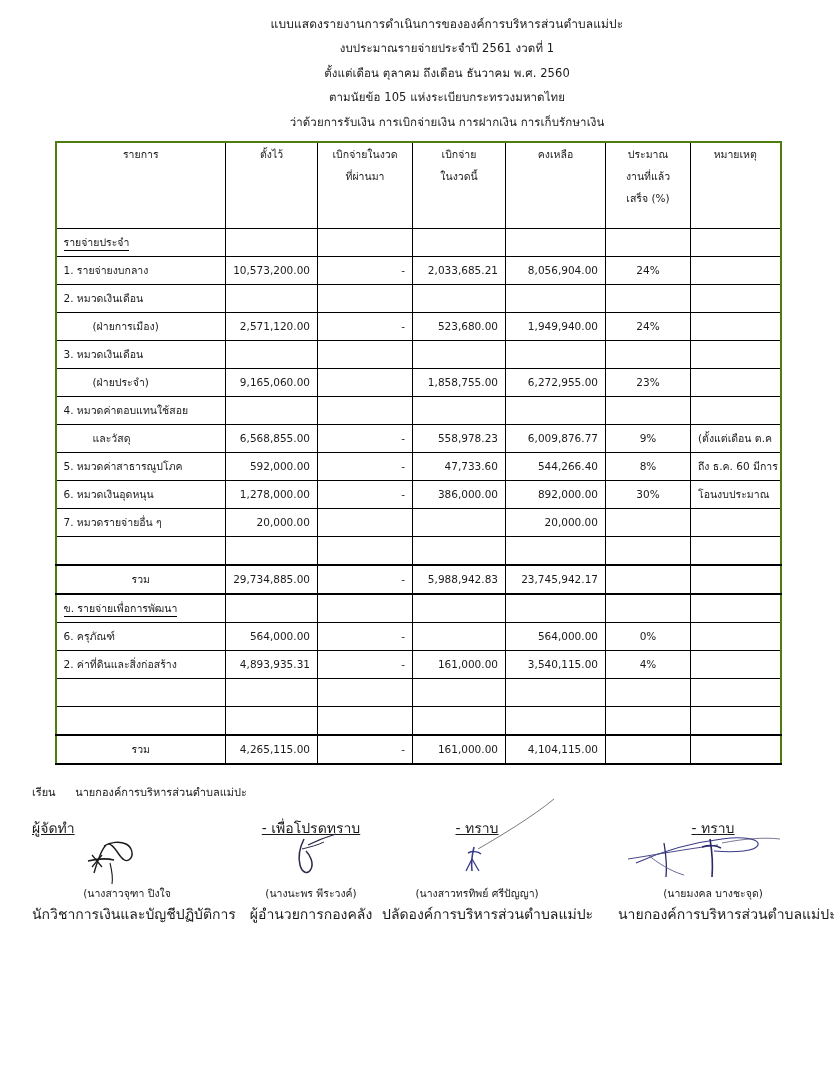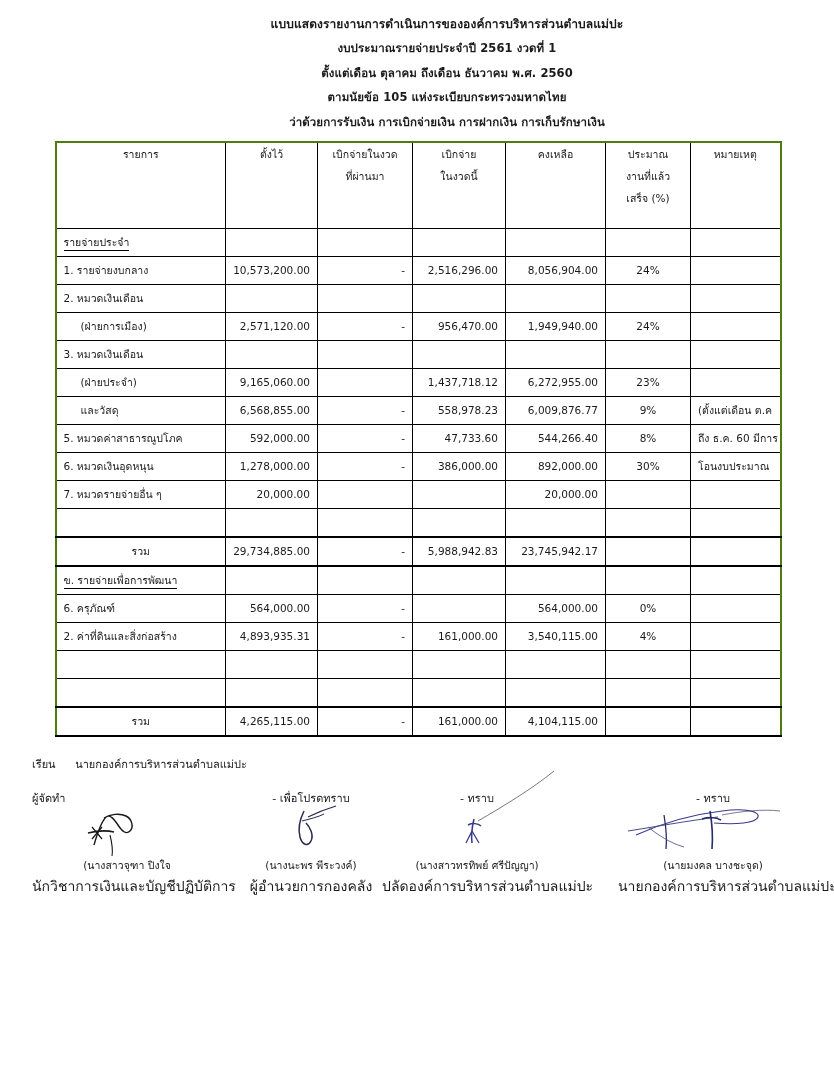--- a/index.html
+++ b/index.html
@@ -15,21 +15,21 @@
     position: relative;
     overflow: hidden;
   }
 
   
   .doc-header {
     padding-top: 18px;
     text-align: center;
   }
   .doc-header .hline {
-    font-weight: bold;
+    font-weight: normal;
     font-size: 11.5px;
     line-height: 1;
     margin: 0 0 13px 16px;
     letter-spacing: .1px;
     padding-left: 44px;
   }
   .doc-header .hline.l1 { font-size: 12px; }
 
   
   .table-wrap {
@@ -78,21 +78,21 @@
     display: block;
     height: 27px;
     line-height: 27px;
     padding: 0 7px;
     white-space: nowrap;
     overflow: hidden;
   }
   .cell.num  { text-align: right; }
   .cell.ctr  { text-align: center; }
   .cell.lft  { text-align: left; }
-  .cell.indent { padding-left: 24px; }
+  .cell.indent { padding-left: 36px; }
 
   .section-label {
     display: inline-block;
     border-bottom: 1px solid #000;
     line-height: 15px;
   }
 
   
   tr.total-row > td {
     border-top: 2px solid #000;
@@ -121,23 +121,24 @@
     top: 0;
     width: 190px;
     text-align: center;
   }
   .sig-col.s1 { left: 0px; }
   .sig-col.s2 { left: 184px; }
   .sig-col.s3 { left: 350px; }
   .sig-col.s4 { left: 586px; }
 
   .sig-action {
-    font-size: 11px;
+    font-size: 14px;
     height: 16px;
     white-space: nowrap;
+    text-decoration: underline;
   }
   .sig-col.s1 .sig-action { text-align: left; }
   .sig-col.s2 .sig-action,
   .sig-col.s3 .sig-action,
   .sig-col.s4 .sig-action { text-align: center; }
 
   .sig-ink {
     height: 52px;
     position: relative;
   }
@@ -236,21 +237,21 @@
           <td>
             <span class="cell lft">1. รายจ่ายงบกลาง</span>
           </td>
           <td>
             <span class="cell num">10,573,200.00</span>
           </td>
           <td>
             <span class="cell num">-</span>
           </td>
           <td>
-            <span class="cell num">2,516,296.00</span>
+            <span class="cell num">2,033,685.21</span>
           </td>
           <td>
             <span class="cell num">8,056,904.00</span>
           </td>
           <td>
             <span class="cell ctr">24%</span>
           </td>
           <td>
             <span class="cell lft"></span>
           </td>
@@ -282,21 +283,21 @@
           <td>
             <span class="cell lft indent">(ฝ่ายการเมือง)</span>
           </td>
           <td>
             <span class="cell num">2,571,120.00</span>
           </td>
           <td>
             <span class="cell num">-</span>
           </td>
           <td>
-            <span class="cell num">956,470.00</span>
+            <span class="cell num">523,680.00</span>
           </td>
           <td>
             <span class="cell num">1,949,940.00</span>
           </td>
           <td>
             <span class="cell ctr">24%</span>
           </td>
           <td>
             <span class="cell lft"></span>
           </td>
@@ -328,27 +329,50 @@
           <td>
             <span class="cell lft indent">(ฝ่ายประจำ)</span>
           </td>
           <td>
             <span class="cell num">9,165,060.00</span>
           </td>
           <td>
             <span class="cell num"></span>
           </td>
           <td>
-            <span class="cell num">1,437,718.12</span>
+            <span class="cell num">1,858,755.00</span>
           </td>
           <td>
             <span class="cell num">6,272,955.00</span>
           </td>
           <td>
             <span class="cell ctr">23%</span>
+          </td>
+          <td>
+            <span class="cell lft"></span>
+          </td>
+        </tr>
+      <tr>
+          <td>
+            <span class="cell lft">4. หมวดค่าตอบแทนใช้สอย</span>
+          </td>
+          <td>
+            <span class="cell num"></span>
+          </td>
+          <td>
+            <span class="cell num"></span>
+          </td>
+          <td>
+            <span class="cell num"></span>
+          </td>
+          <td>
+            <span class="cell num"></span>
+          </td>
+          <td>
+            <span class="cell ctr"></span>
           </td>
           <td>
             <span class="cell lft"></span>
           </td>
         </tr>
       <tr>
           <td>
             <span class="cell lft indent">และวัสดุ</span>
           </td>
           <td>

